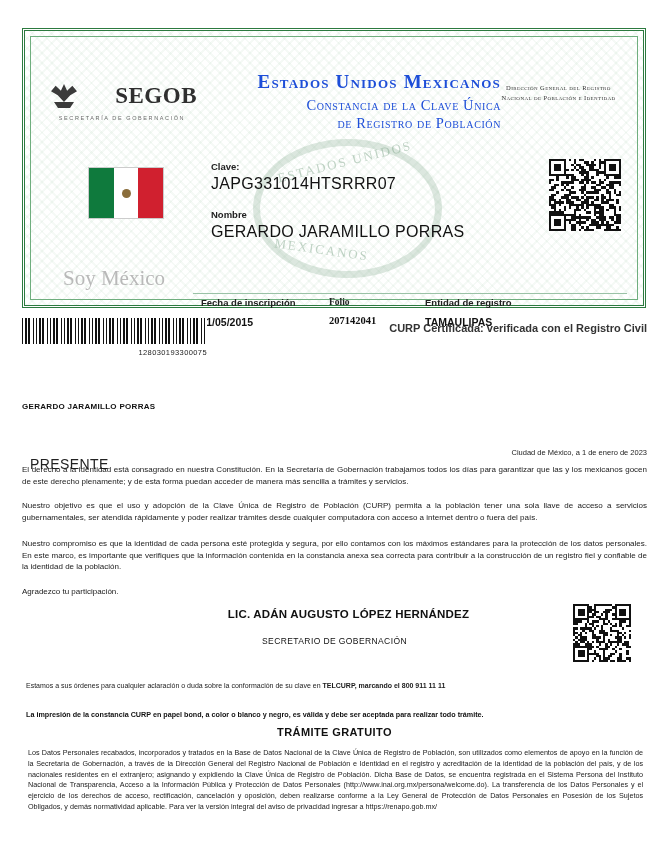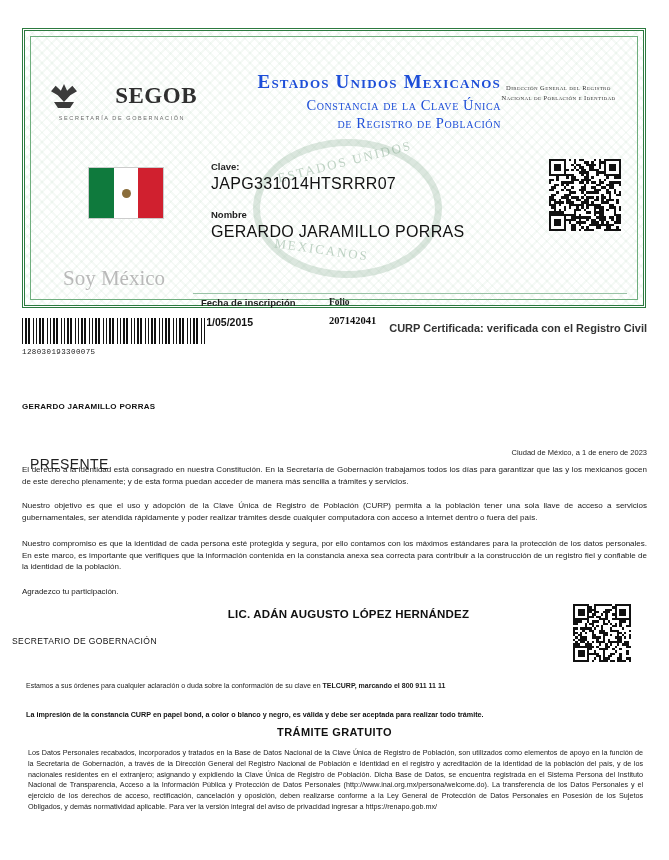--- a/index.html
+++ b/index.html
@@ -236,25 +236,24 @@
   }
   .barcode {
     height: 26px;
     width: 185px;
     background: repeating-linear-gradient(90deg,
       #111 0 1px, #fff 1px 3px, #111 3px 5px, #fff 5px 6px,
       #111 6px 8px, #fff 8px 11px, #111 11px 12px, #fff 12px 14px);
   }
   .barcode-num {
     margin-top: 4px;
-    text-align: left;
+    text-align: right;
     font-size: 7.5px;
     color: #222;
     letter-spacing: 0.4px;
-    font-family: Liberation Mono, monospace;
   }
   .cert-note {
     position: absolute;
     right: 22px; top: 322px;
     font-size: 11px;
     color: #333;
     font-weight: bold;
   }
 
   
@@ -299,25 +298,24 @@
     text-align: center;
     font-size: 11.5px;
     font-weight: bold;
     color: #111;
     letter-spacing: 0.2px;
     padding-left: 28px;
   }
   .signer-title {
     position: absolute;
     left: 0; right: 0; top: 636px;
-    text-align: left;
+    text-align: center;
     font-size: 8.5px;
     color: #111;
     letter-spacing: 0.4px;
-    margin-left: 12px;
   }
   .qr-sign {
     position: absolute;
     right: 38px; top: 604px;
     width: 58px; height: 58px;
   }
 
   .helpline {
     position: absolute;
     left: 26px; top: 682px;
@@ -1252,20 +1250,24 @@
 
   <div class="bottom-row">
     <div class="br-col br-1">
       <div class="br-label">Fecha de inscripción</div>
       <div class="br-value">11/05/2015</div>
     </div>
     <div class="br-col br-2">
       <div class="br-label">Folio</div>
       <div class="br-value">207142041</div>
     </div>
+    <div class="br-col br-3">
+      <div class="br-label">Entidad de registro</div>
+      <div class="br-value">TAMAULIPAS</div>
+    </div>
   </div>
 </div>
 
 <div class="barcode-wrap">
   <div class="barcode"></div>
   <div class="barcode-num">128030193300075</div>
 </div>
 <div class="cert-note">CURP Certificada: verificada con el Registro Civil</div>
 
 <div class="addressee">GERARDO JARAMILLO PORRAS</div>

